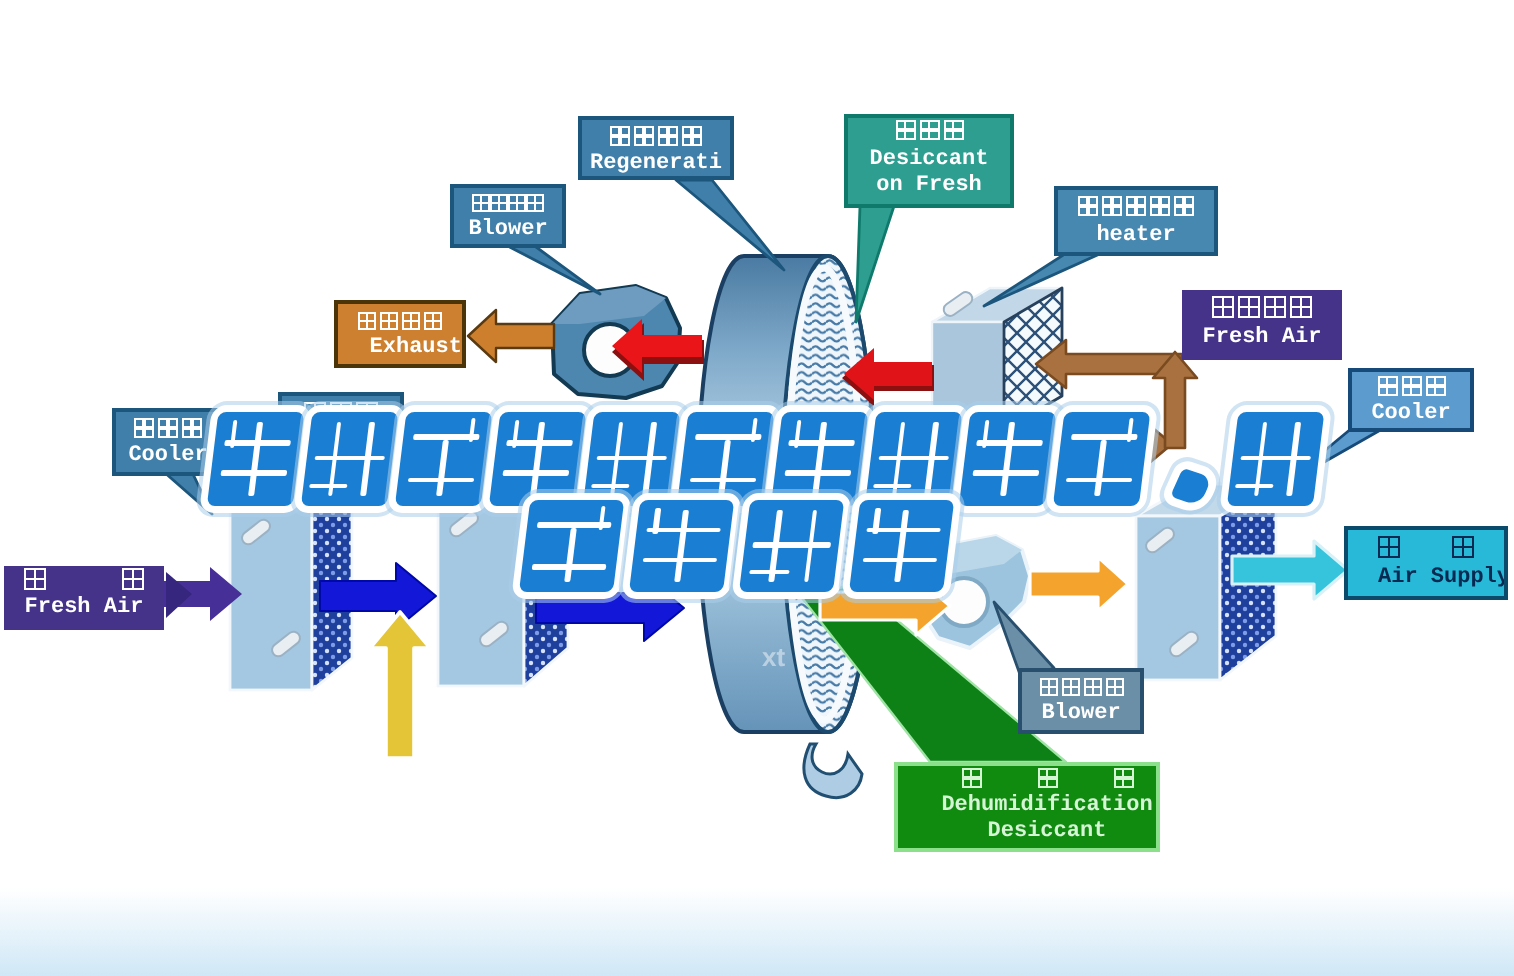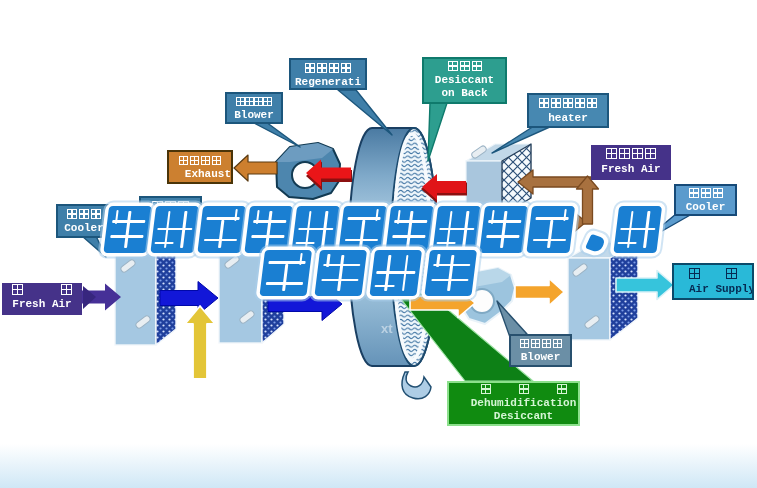--- a/index.html
+++ b/index.html
@@ -105,21 +105,21 @@
       <div style="font:bold 12px/14px 'Liberation Mono', monospace;height:14px;letter-spacing:0px;white-space:nowrap;padding-top:2px"><i class="h" style="width:10px;height:10px;margin:0 1px"></i><i class="h" style="width:10px;height:10px;margin:0 1px"></i><i class="h" style="width:10px;height:10px;margin:0 1px"></i><i class="h" style="width:10px;height:10px;margin:0 1px"></i></div>
       <div style="font:bold 11px/12px 'Liberation Mono', monospace;height:12px;letter-spacing:0px;white-space:nowrap;">Regenerati</div>
     </div>
     <div style="position:absolute;left:225px;top:92px;width:58px;height:32px;background:#3f7fa9;border:2px solid #1c567c;color:#fff;text-align:center;z-index:5;box-sizing:border-box;overflow:hidden;">
       <div style="font:bold 12px/13px 'Liberation Mono', monospace;height:13px;letter-spacing:0px;white-space:nowrap;padding-top:2px"><i class="h" style="width:9px;height:9px;margin:0 0px"></i><i class="h" style="width:9px;height:9px;margin:0 0px"></i><i class="h" style="width:9px;height:9px;margin:0 0px"></i><i class="h" style="width:9px;height:9px;margin:0 0px"></i></div>
       <div style="font:bold 11px/12px 'Liberation Mono', monospace;height:12px;letter-spacing:0px;white-space:nowrap;">Blower</div>
     </div>
     <div style="position:absolute;left:422px;top:57px;width:85px;height:47px;background:#2d9e8f;border:2px solid #0f7a6c;color:#fff;text-align:center;z-index:5;box-sizing:border-box;overflow:hidden;">
       <div style="font:bold 11px/14px 'Liberation Mono', monospace;height:14px;letter-spacing:0px;white-space:nowrap;padding-top:1px"><i class="h" style="width:10px;height:10px;margin:0 1px"></i><i class="h" style="width:10px;height:10px;margin:0 1px"></i><i class="h" style="width:10px;height:10px;margin:0 1px"></i></div>
       <div style="font:bold 11px/13px 'Liberation Mono', monospace;height:13px;letter-spacing:0px;white-space:nowrap;">Desiccant</div>
-      <div style="font:bold 11px/13px 'Liberation Mono', monospace;height:13px;letter-spacing:0px;white-space:nowrap;">on Back</div>
+      <div style="font:bold 11px/13px 'Liberation Mono', monospace;height:13px;letter-spacing:0px;white-space:nowrap;">on Fresh</div>
     </div>
     <div style="position:absolute;left:527px;top:93px;width:82px;height:35px;background:#4788b1;border:2px solid #1c567c;color:#fff;text-align:center;z-index:5;box-sizing:border-box;overflow:hidden;">
       <div style="font:bold 12px/15px 'Liberation Mono', monospace;height:15px;letter-spacing:0px;white-space:nowrap;padding-top:2px"><i class="h" style="width:10px;height:10px;margin:0 1px"></i><i class="h" style="width:10px;height:10px;margin:0 1px"></i><i class="h" style="width:10px;height:10px;margin:0 1px"></i><i class="h" style="width:10px;height:10px;margin:0 1px"></i><i class="h" style="width:10px;height:10px;margin:0 1px"></i></div>
       <div style="font:bold 11px/12px 'Liberation Mono', monospace;height:12px;letter-spacing:0px;white-space:nowrap;">heater</div>
     </div>
     <div style="position:absolute;left:167px;top:150px;width:66px;height:34px;background:#cc8030;border:2px solid #4a3408;color:#fff;text-align:center;z-index:5;box-sizing:border-box;overflow:hidden;">
       <div style="font:bold 12px/14px 'Liberation Mono', monospace;height:14px;letter-spacing:0px;white-space:nowrap;padding-top:2px"><i class="h" style="width:9px;height:9px;margin:0 1px"></i><i class="h" style="width:9px;height:9px;margin:0 1px"></i><i class="h" style="width:9px;height:9px;margin:0 1px"></i><i class="h" style="width:9px;height:9px;margin:0 1px"></i></div>
       <div style="font:bold 11px/12px 'Liberation Mono', monospace;height:12px;letter-spacing:0px;white-space:nowrap;text-align:right;">Exhaust</div>
     </div>
     <div style="position:absolute;left:56px;top:204px;width:56px;height:34px;background:#3f7fa9;border:2px solid #1c567c;color:#fff;text-align:center;z-index:5;box-sizing:border-box;overflow:hidden;">

